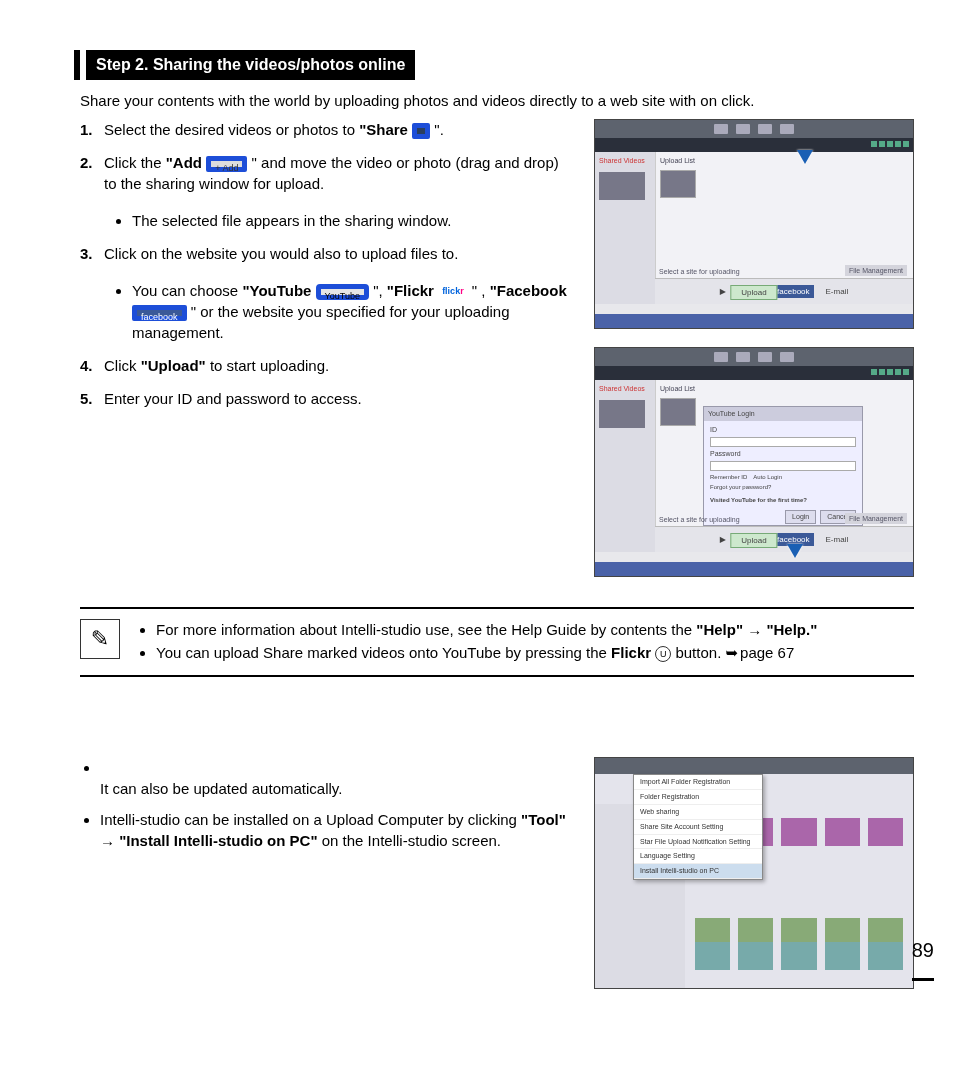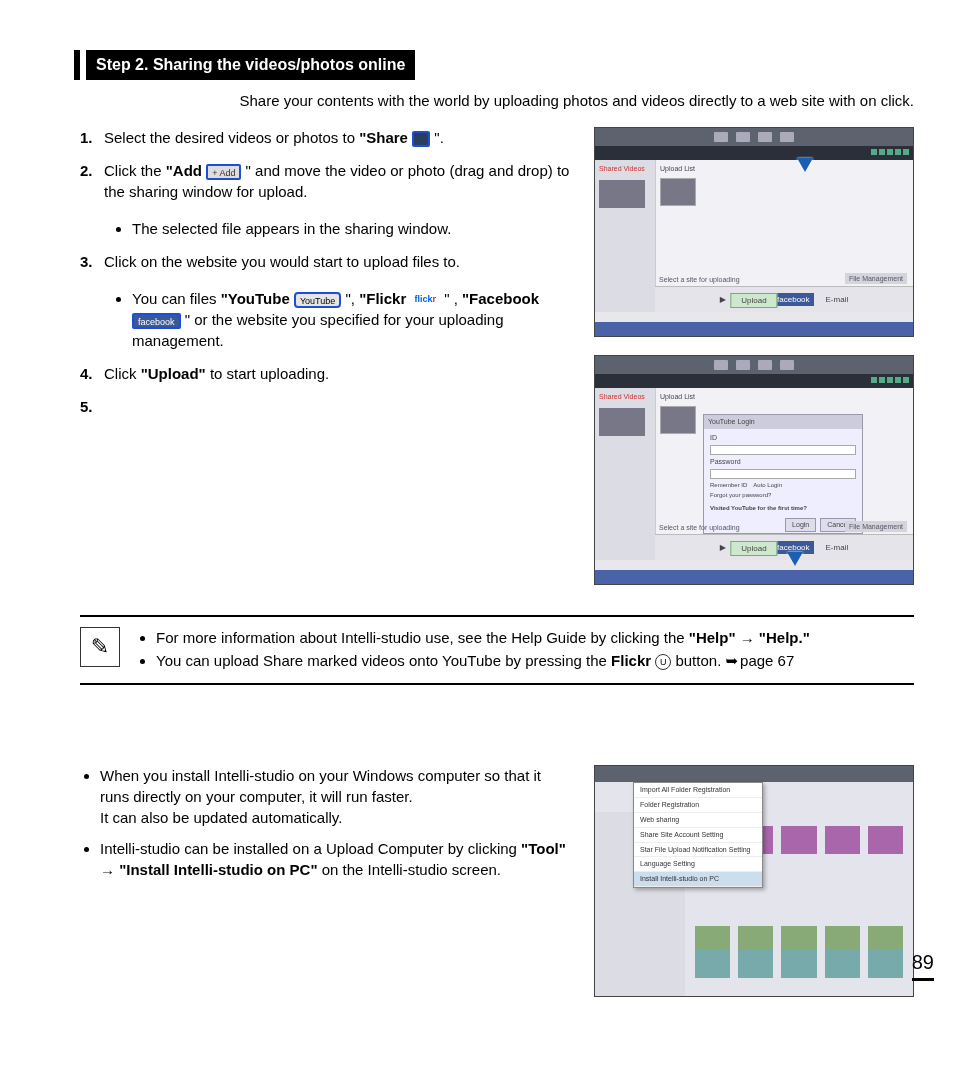--- a/index.html
+++ b/index.html
@@ -19,42 +19,41 @@
     background: #000;
     color: #fff;
     font-weight: bold;
     font-size: 16px;
     padding: 4px 10px;
     margin-bottom: 10px;
     border-left: 6px solid #fff;
     box-shadow: -6px 0 0 0 #000;
   }
   .intro {
-    margin-bottom: 16px;
-    text-align: right;
+    margin-bottom: 8px;
   }
   .columns {
     display: flex;
     gap: 20px;
     align-items: flex-start;
   }
   .left-col { flex: 1; }
   .right-col { width: 320px; display:flex; flex-direction:column; gap:18px; }
   ol.steps { list-style: none; padding-left: 0; }
   ol.steps > li { margin-bottom: 12px; padding-left: 24px; position: relative; }
   ol.steps > li .num { position:absolute; left:0; top:0; font-weight:bold; }
   ul.sub { list-style: disc; padding-left: 28px; margin-top:16px; }
   ul.sub li { margin-bottom: 2px; }
   .b { font-weight: bold; }
   .inline-icon {
     display:inline-block;
     vertical-align: middle;
     height: 16px;
     background:#888;
-    border:2px solid #1d4ed8;
+    border:5px solid #1d4ed8;
     border-radius:2px;
     font-size:9px;
     line-height:14px;
     color:#fff;
     padding:0 4px;
     text-align:center;
   }
   .share-icon { width:18px; background:#2a3f5f; }
   .add-icon { background:#ddd; color:#333; }
   .youtube-icon { background:#e5e5e5; color:#000; border-radius:4px; }
@@ -151,21 +150,21 @@
   .ss3-row2 { position:absolute; top:160px; left:100px; right:10px; display:flex; gap:8px; }
   .ss3-row2 .t { width:40px; height:28px; background:#8a7; }
   .ss3-row3 { position:absolute; bottom:18px; left:100px; right:10px; display:flex; gap:8px; }
   .ss3-row3 .t { width:40px; height:28px; background:#7aa; }
   .page-num {
     position:absolute;
     right: 20px;
     bottom: 110px;
     font-size: 20px;
     border-bottom: 3px solid #000;
-    padding-bottom:2px;
+    padding-bottom:14px;
   }
 </style>
 </head>
 <body>
 
 
 
 
 <div class="section-header">Step 2. Sharing the videos/photos online</div>
 <p class="intro">Share your contents with the world by uploading photos and videos directly to a web site with on click.</p>
@@ -187,24 +186,24 @@
         <span class="b">"Add</span>
         <span class="inline-icon add-icon">+ Add</span>
         <span>" and move the video or photo (drag and drop) to the sharing window for upload.</span>
         <ul class="sub">
           <li>The selected file appears in the sharing window.</li>
         </ul>
       </li>
 
       <li>
         <span class="num">3.</span>
-        <span>Click on the website you would start to upload files to.</span>
+        <span>Click on the website you would also to upload files to.</span>
         <ul class="sub">
           <li>
-            <span>You can files </span>
+            <span>You can choose </span>
             <span class="b">"YouTube</span>
             <span class="inline-icon youtube-icon">YouTube</span>
             <span>", </span>
             <span class="b">"Flickr</span>
             <span class="inline-icon flickr-icon">flick<span class="r">r</span></span>
             <span>" , </span>
             <span class="b">"Facebook</span>
             <span class="inline-icon facebook-icon">facebook</span>
             <span>" or the website you specified for your uploading management.</span>
           </li>
@@ -213,20 +212,21 @@
 
       <li>
         <span class="num">4.</span>
         <span>Click </span>
         <span class="b">"Upload"</span>
         <span> to start uploading.</span>
       </li>
 
       <li>
         <span class="num">5.</span>
+        <span>Enter your ID and password to access.</span>
       </li>
     </ol>
   </div>
 
   <div class="right-col">
 
     <div class="screenshot">
       <div class="ss-top">
           <div class="ss-topicons">
             <span></span>
@@ -321,21 +321,21 @@
       <div class="ss-footer"></div>
     </div>
   </div>
 </div>
 
 
 <div class="note-block">
   <div class="note-icon-box">✎</div>
   <ul class="note-list">
     <li>
-      <span>For more information about Intelli-studio use, see the Help Guide by clicking the </span>
+      <span>For more information about Intelli-studio use, see the Help Guide by contents the </span>
       <span class="b">"Help"</span>
       <span class="b arrow-right"></span>
       <span class="b">"Help."</span>
     </li>
     <li>
       <span>You can upload Share marked videos onto YouTube by pressing the </span>
       <span class="b">Flickr</span>
       <span class="share-round-icon">U</span>
       <span> button. </span>
       <span class="page-arrow"></span><span>page 67</span>
@@ -343,21 +343,21 @@
   </ul>
 </div>
 
 
 <div class="section2">
 
   <div class="install-cols">
     <div class="install-left">
       <ul>
         <li>
-          <span>When you install Intelli-studio on your Windows computer so that it runs directly on your computer, it will run faster.</span><br>
+          <br>
           <span>It can also be updated automatically.</span>
         </li>
         <li>
           <span>Intelli-studio can be installed on a Upload Computer by clicking </span>
           <span class="b">"Tool"</span>
           <span class="b arrow-right"></span>
           <span class="b">"Install Intelli-studio on PC"</span>
           <span> on the Intelli-studio screen.</span>
         </li>
       </ul>

